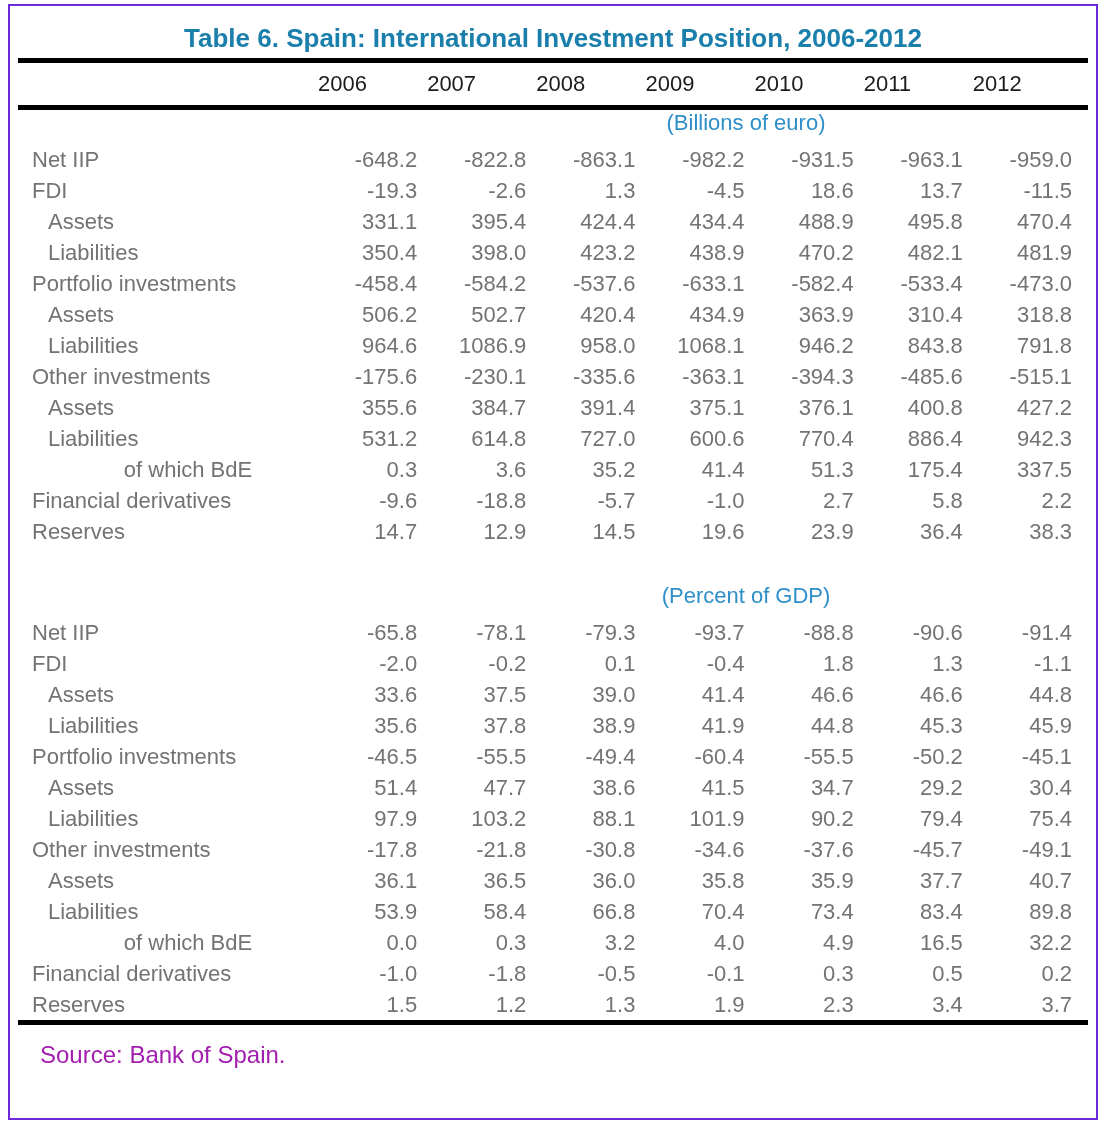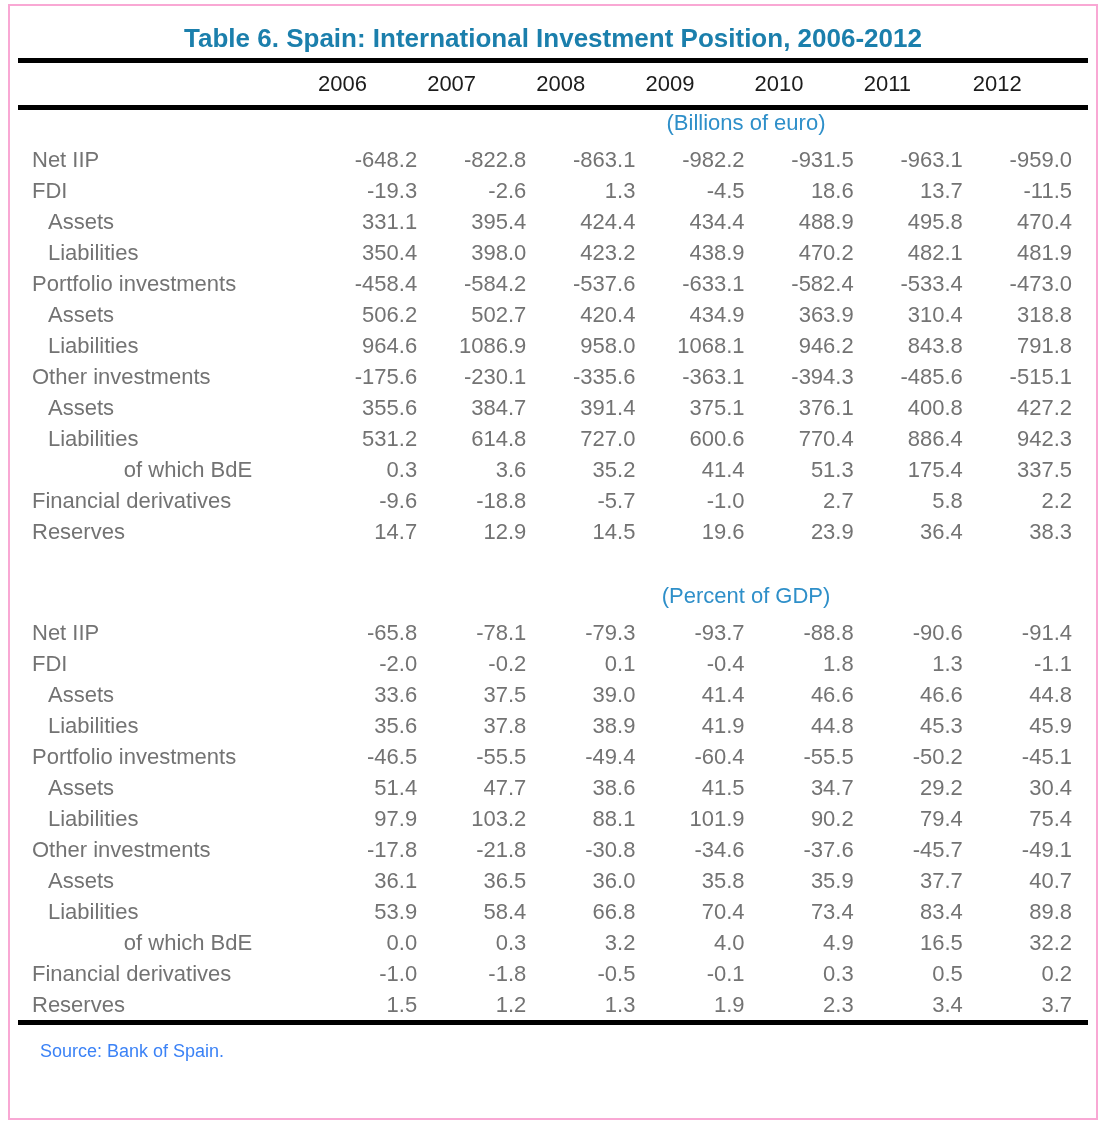--- a/index.html
+++ b/index.html
@@ -13,21 +13,21 @@
     width: 1107px;
     height: 1124px;
     background: #ffffff;
   }
   .frame {
     position: absolute;
     top: 4px;
     left: 8px;
     right: 9px;
     bottom: 4px;
-    border: 2px solid #f9a8d4;
+    border: 2px solid #6d28d9;
     box-sizing: border-box;
     overflow: hidden;
   }
   .title {
     margin-top: 12px;
     height: 40px;
     line-height: 40px;
     text-align: center;
     font-size: 26px;
     font-weight: bold;
@@ -79,22 +79,22 @@
   .num-cell {
     text-align: right;
     padding-right: 10px;
     white-space: nowrap;
   }
   .section-spacer {
     height: 36px;
   }
   .source-line {
     padding: 16px 0 0 30px;
-    font-size: 18px;
-    color: #3b82f6;
+    font-size: 24px;
+    color: #a21caf;
   }
 </style>
 </head>
 <body>
 
 <div class="canvas">
   <div class="frame">
 
     <div class="title">Table 6. Spain: International Investment Position, 2006-2012</div>
 

